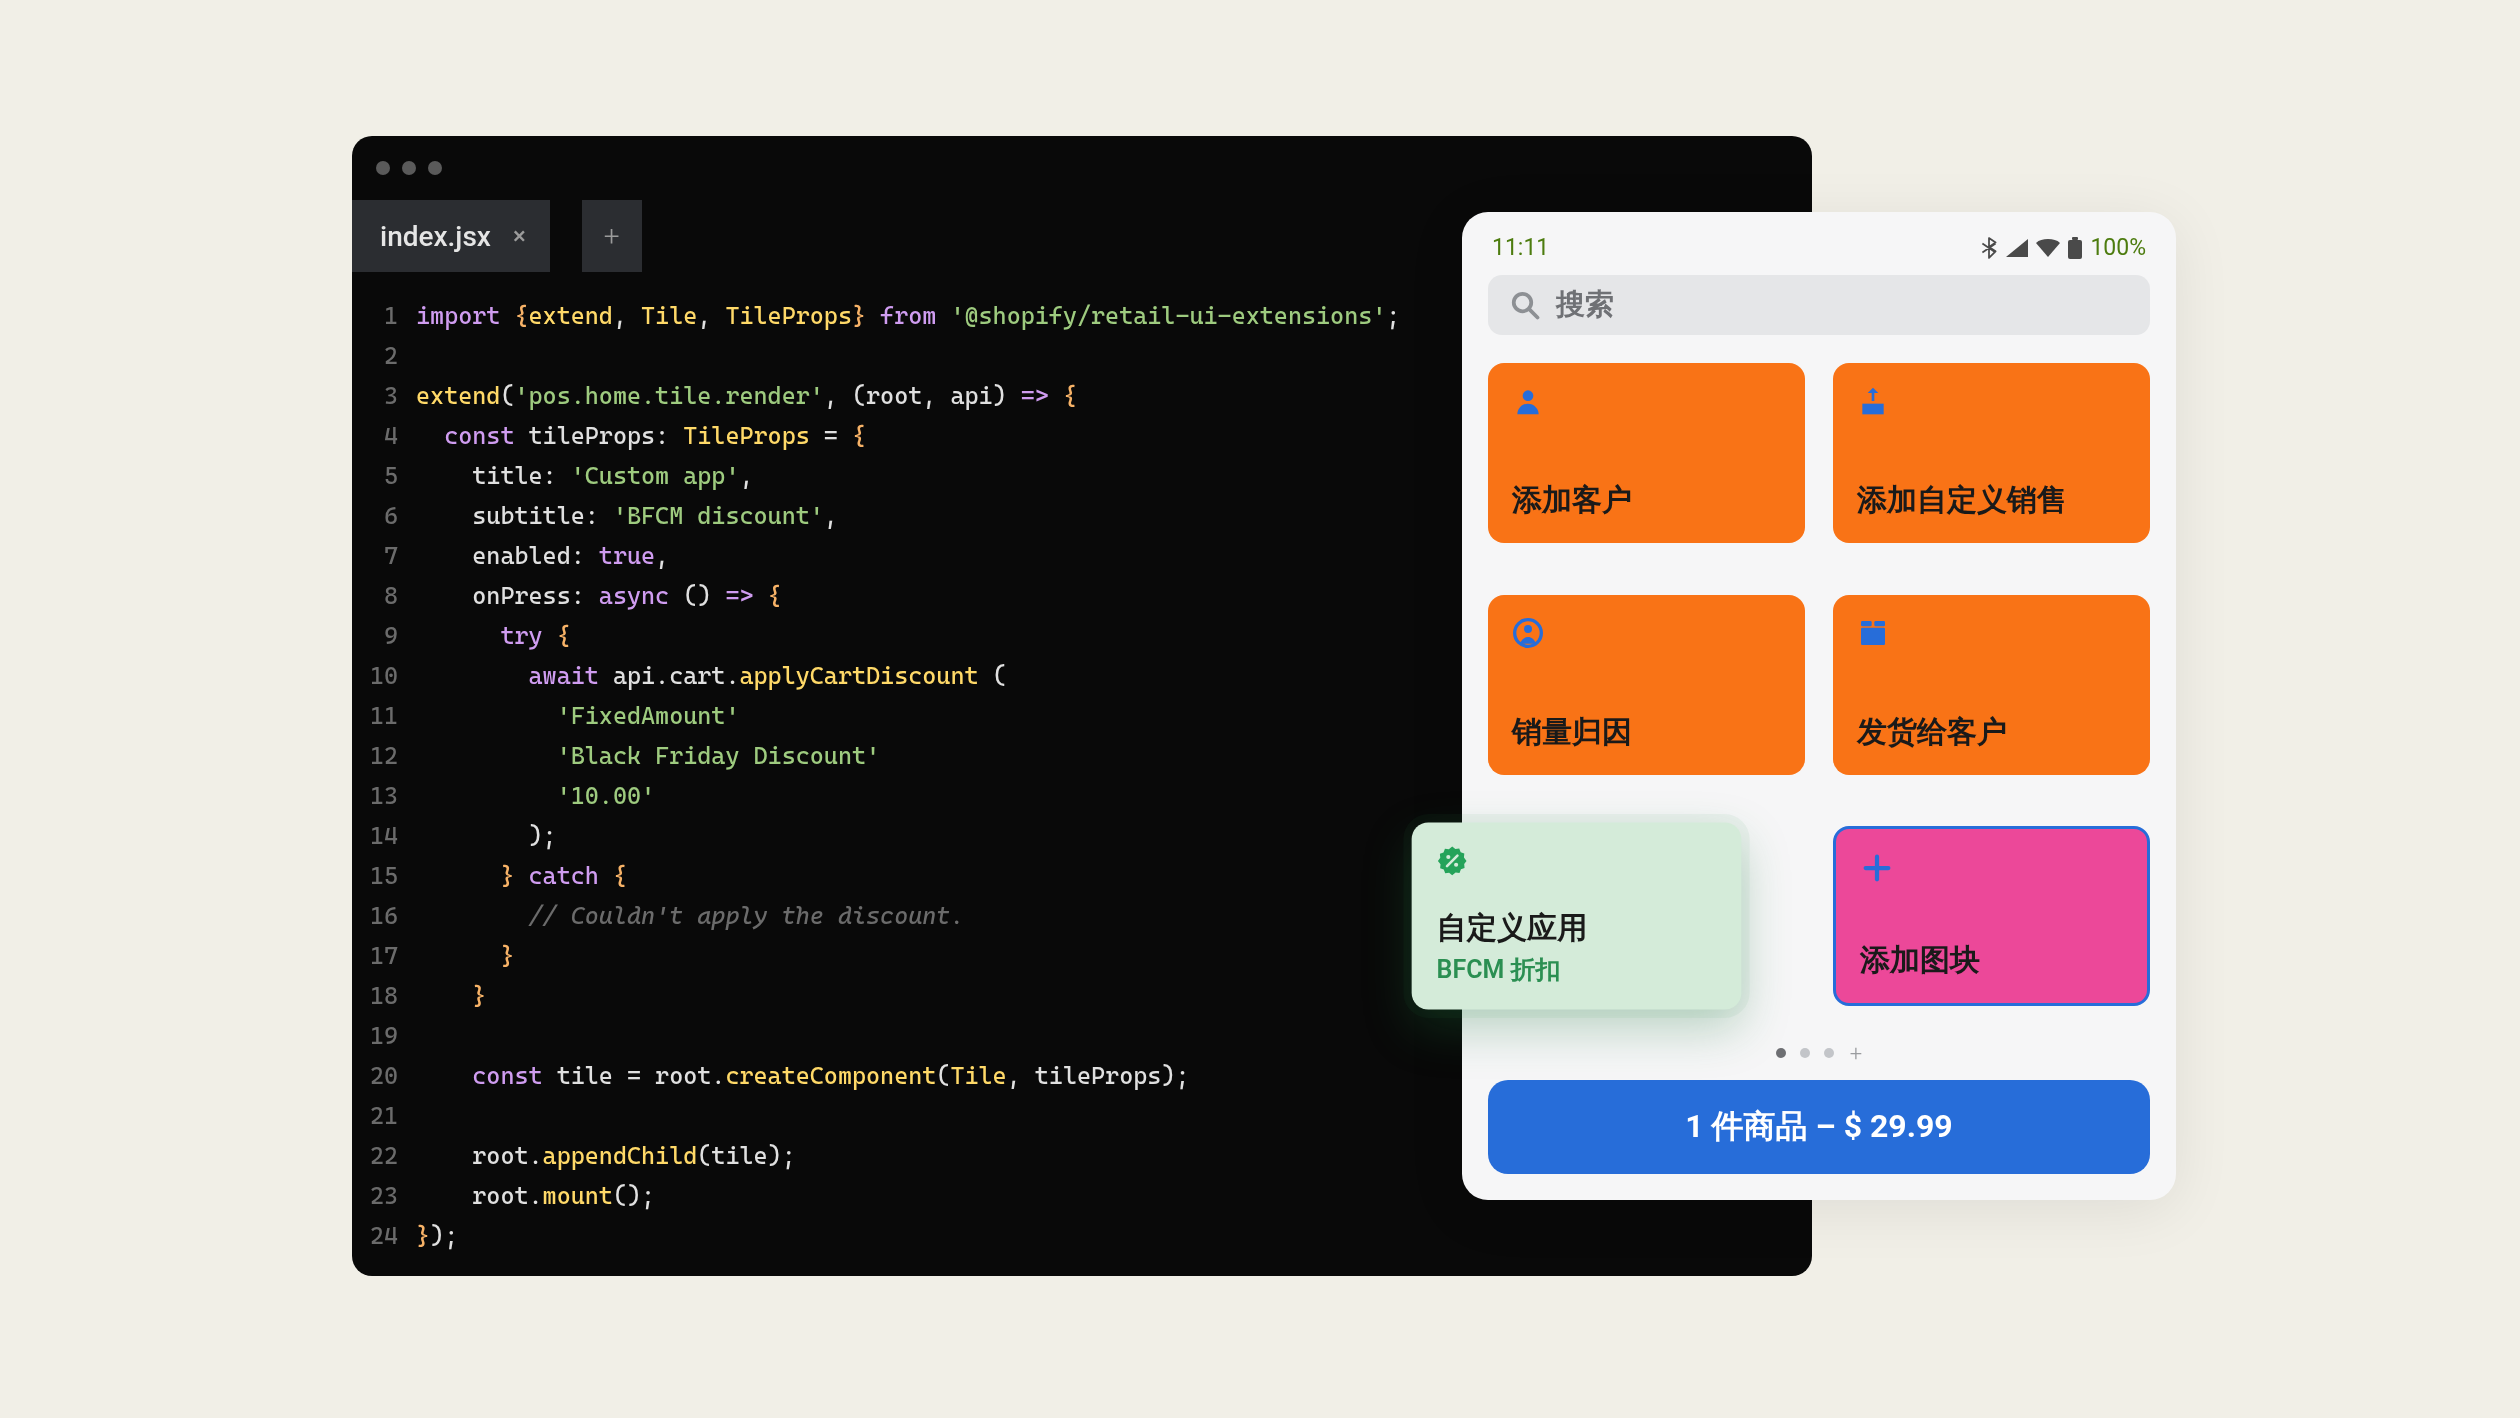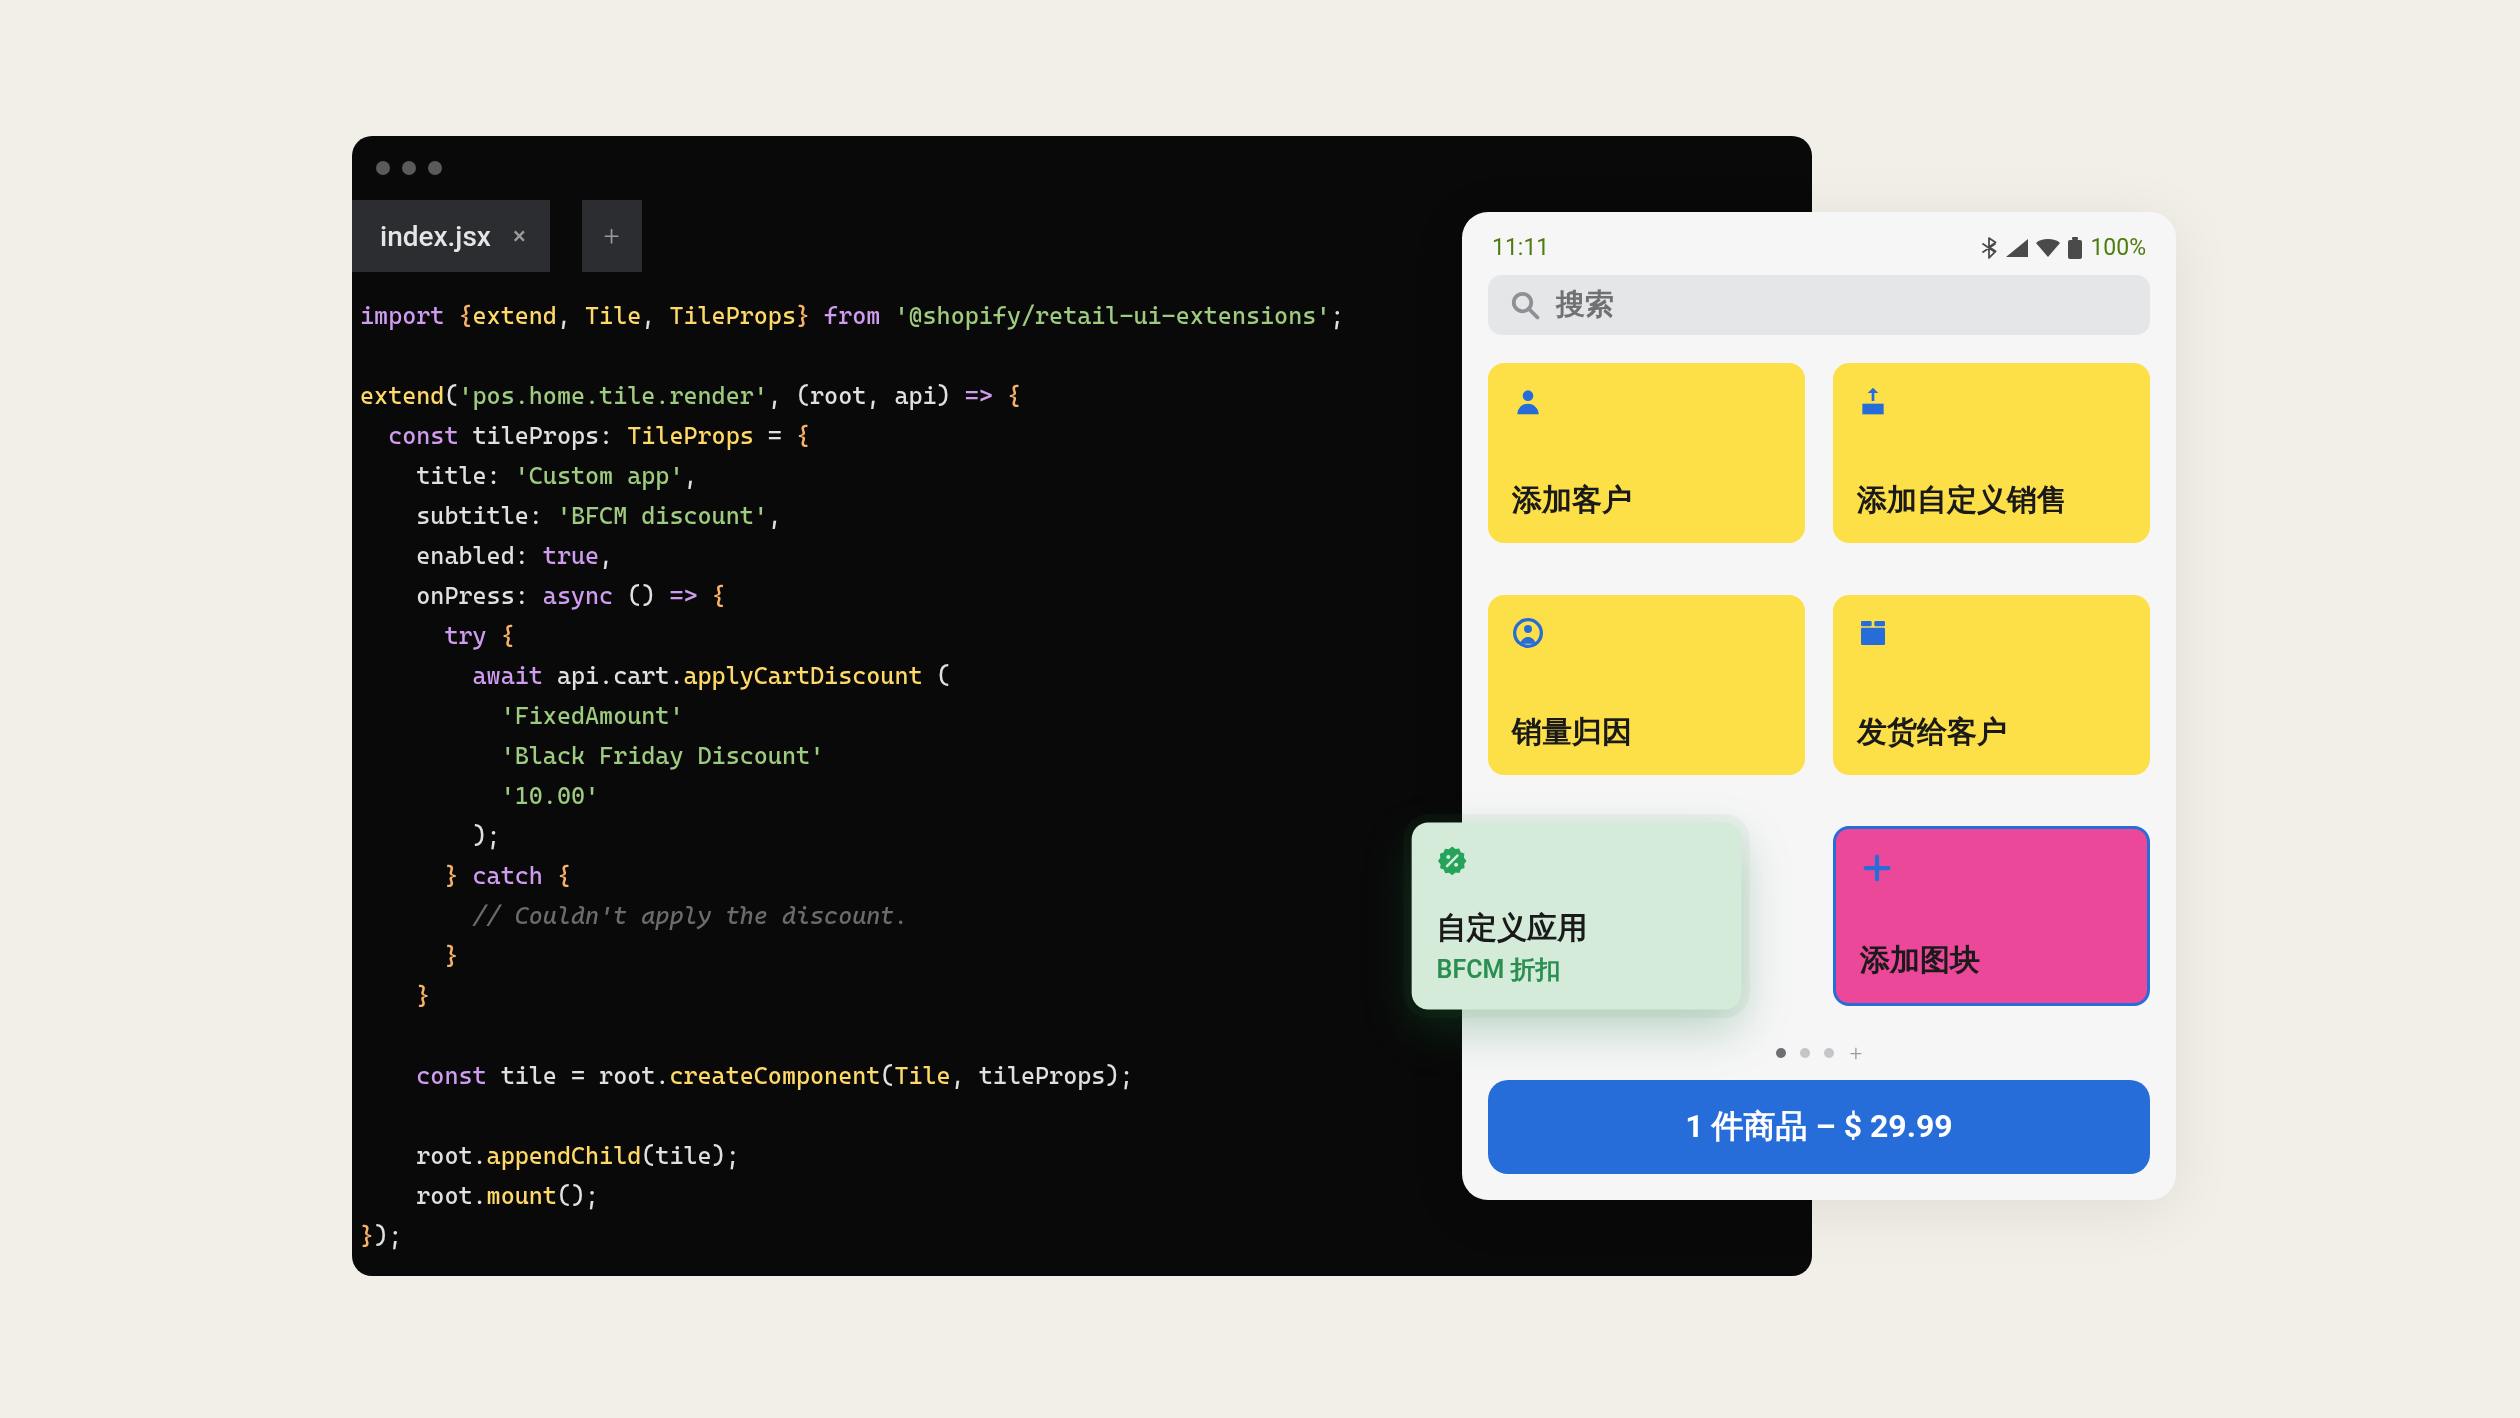--- a/index.html
+++ b/index.html
@@ -145,21 +145,21 @@
   font-weight: 700;
   color: #6f7175;
 }
 .tile-grid {
   display: grid;
   grid-template-columns: 1fr 1fr;
   gap: 28px;
   flex: 1;
 }
 .tile {
-  background: #fde047;
+  background: #f97316;
   border-radius: 16px;
   padding: 22px 24px;
   display: flex;
   flex-direction: column;
   justify-content: space-between;
   height: 180px;
 }
 .tile-icon { color: #276dd9; }
 .tile-icon svg { display: block; }
 .tile-label {
@@ -228,20 +228,45 @@
   <div class="editor-tabs">
     <div class="editor-tab">
       <span>index.jsx</span>
       <span class="tab-close">×</span>
     </div>
     <div class="tab-add">
       <span class="plus">+</span>
     </div>
   </div>
   <div class="editor-body">
+    <div class="gutter" id="gutter">1
+2
+3
+4
+5
+6
+7
+8
+9
+10
+11
+12
+13
+14
+15
+16
+17
+18
+19
+20
+21
+22
+23
+24
+</div>
     <div class="code" id="code"><span class="tok-kw">import</span><span class="tok-id"> </span><span class="tok-punc">{</span><span class="tok-method">extend</span><span class="tok-id">, </span><span class="tok-type">Tile</span><span class="tok-id">, </span><span class="tok-type">TileProps</span><span class="tok-punc">}</span><span class="tok-id"> </span><span class="tok-kw">from</span><span class="tok-id"> </span><span class="tok-str">'@shopify/retail-ui-extensions'</span><span class="tok-id">;</span>
 
 <span class="tok-method">extend</span><span class="tok-id">(</span><span class="tok-str">'pos.home.tile.render'</span><span class="tok-id">, (root, api) </span><span class="tok-kw">=&gt;</span><span class="tok-id"> </span><span class="tok-punc">{</span>
 <span class="tok-id">  </span><span class="tok-kw">const</span><span class="tok-id"> </span><span class="tok-id">tileProps</span><span class="tok-id">: </span><span class="tok-type">TileProps</span><span class="tok-id"> = </span><span class="tok-punc">{</span>
 <span class="tok-id">    title: </span><span class="tok-str">'Custom app'</span><span class="tok-id">,</span>
 <span class="tok-id">    subtitle: </span><span class="tok-str">'BFCM discount'</span><span class="tok-id">,</span>
 <span class="tok-id">    enabled: </span><span class="tok-bool">true</span><span class="tok-id">,</span>
 <span class="tok-id">    onPress: </span><span class="tok-kw">async</span><span class="tok-id"> () </span><span class="tok-kw">=&gt;</span><span class="tok-id"> </span><span class="tok-punc">{</span>
 <span class="tok-id">      </span><span class="tok-kw">try</span><span class="tok-id"> </span><span class="tok-punc">{</span>
 <span class="tok-id">        </span><span class="tok-kw">await</span><span class="tok-id"> api.cart.</span><span class="tok-method">applyCartDiscount</span><span class="tok-id"> (</span>

